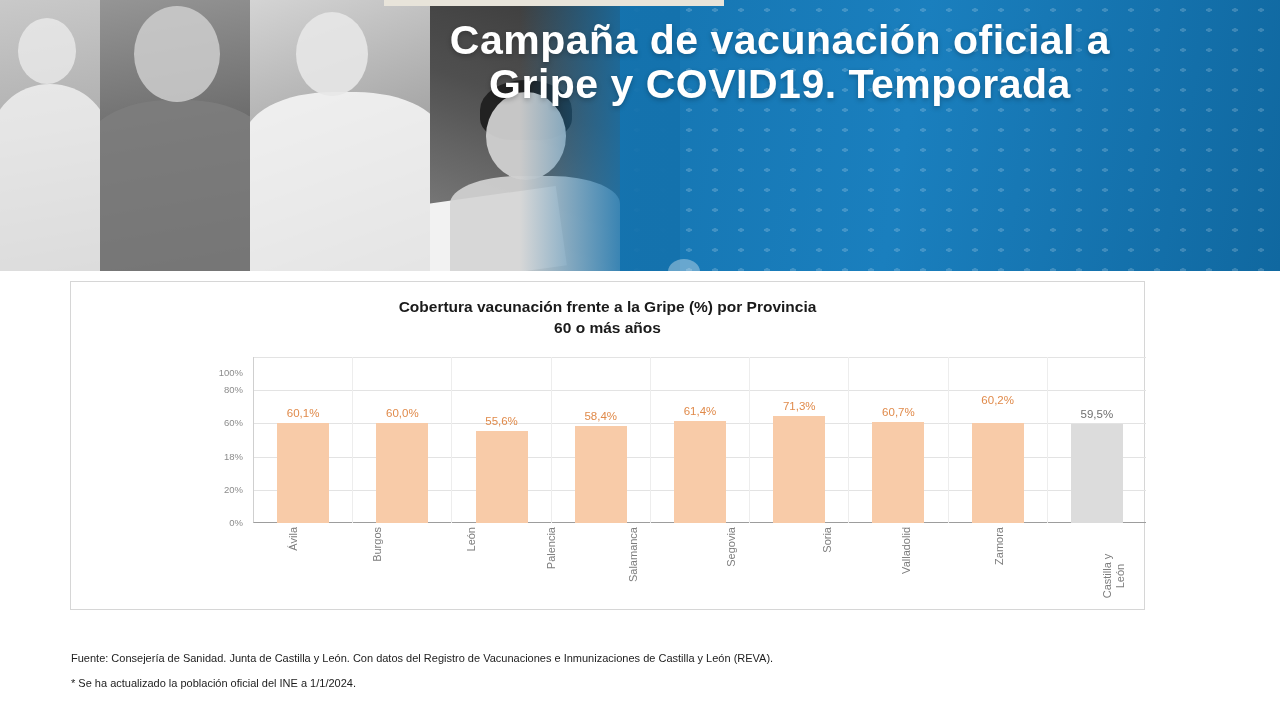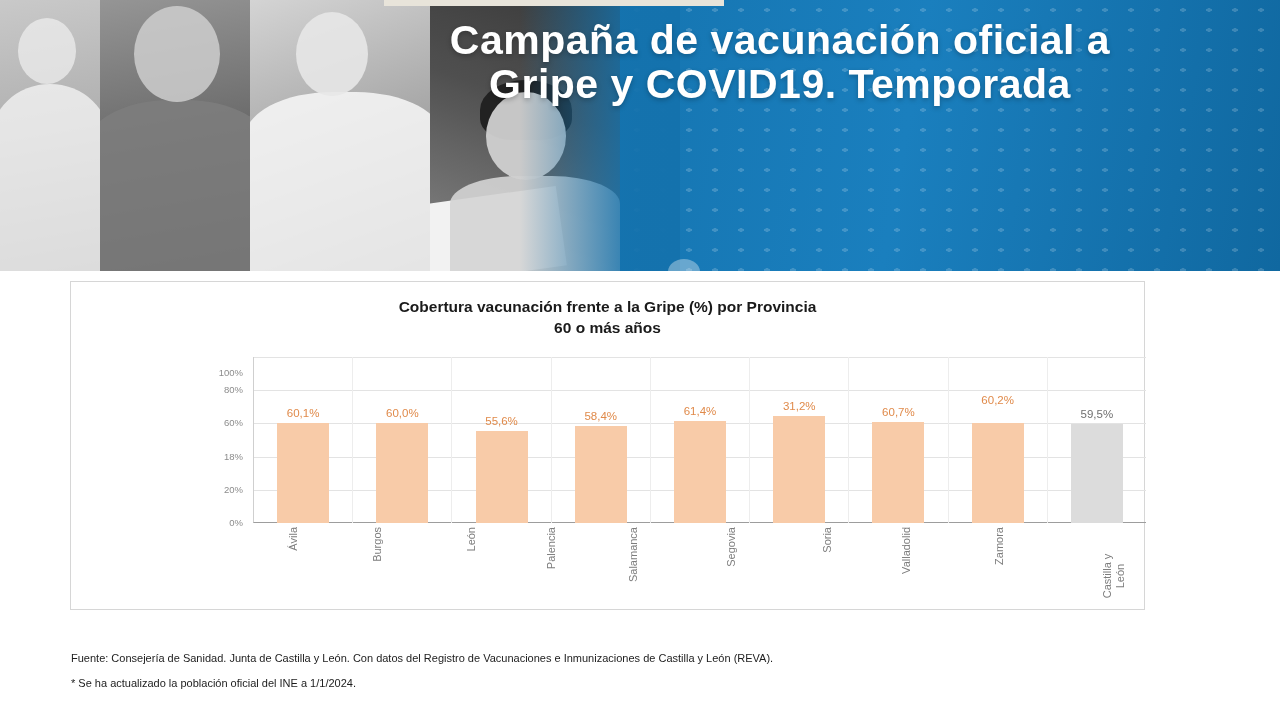--- a/index.html
+++ b/index.html
@@ -319,21 +319,21 @@
         <div class="bar-slot">
           <div class="bar" style="height: 96.944px;"></div>
           <div class="bar-value" style="bottom: 100.944px;">58,4%</div>
         </div>
         <div class="bar-slot">
           <div class="bar" style="height: 101.924px;"></div>
           <div class="bar-value" style="bottom: 105.924px;">61,4%</div>
         </div>
         <div class="bar-slot">
           <div class="bar" style="height: 106.738px;"></div>
-          <div class="bar-value" style="bottom: 110.738px;">31,2%</div>
+          <div class="bar-value" style="bottom: 110.738px;">71,3%</div>
         </div>
         <div class="bar-slot">
           <div class="bar" style="height: 100.762px;"></div>
           <div class="bar-value" style="bottom: 104.762px;">60,7%</div>
         </div>
         <div class="bar-slot">
           <div class="bar" style="height: 99.932px;"></div>
           <div class="bar-value" style="bottom: 117px;">60,2%</div>
         </div>
         <div class="bar-slot">

